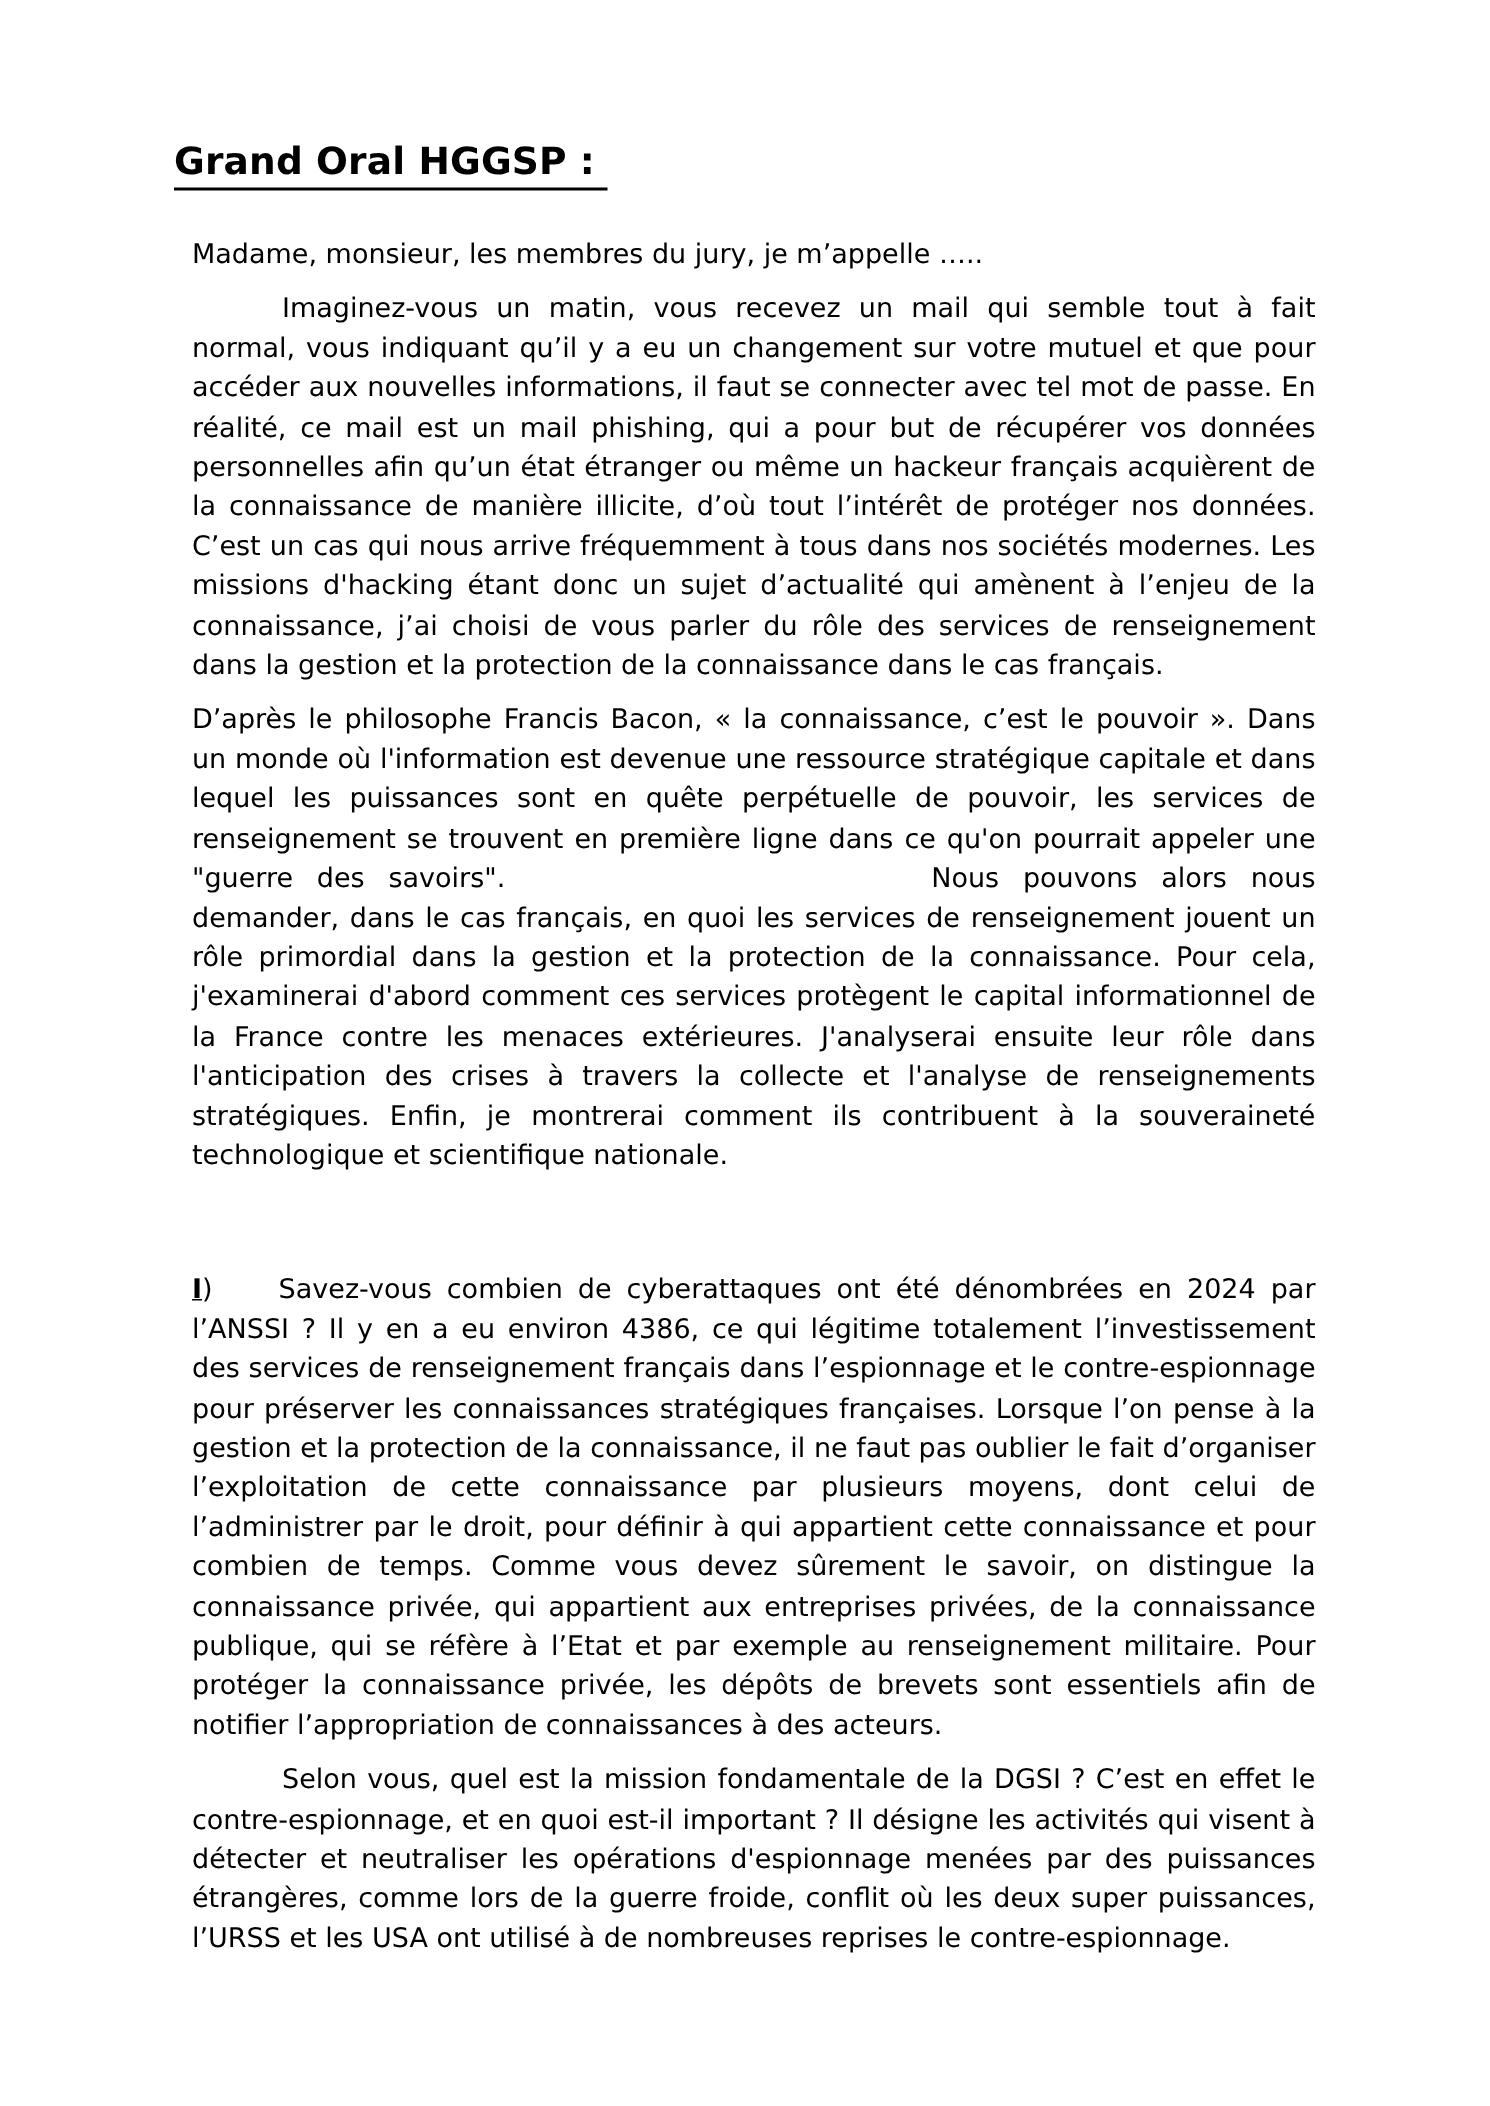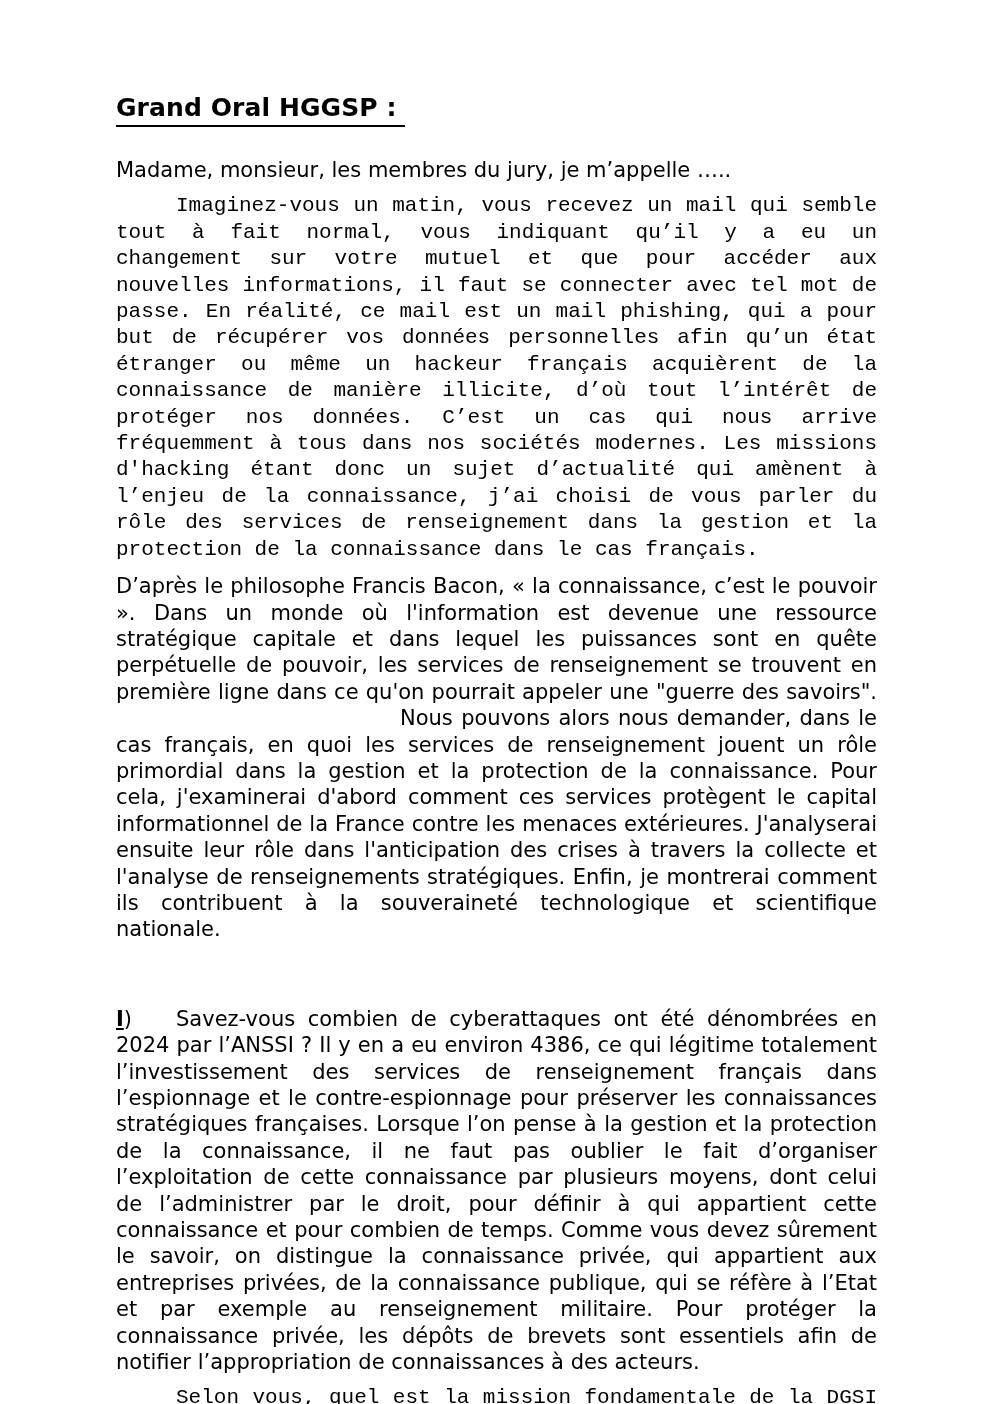--- a/index.html
+++ b/index.html
@@ -34,35 +34,34 @@
     letter-spacing: 0.1px;
     white-space: pre;
     display: inline-block;
     border-bottom: 2.5px solid #000;
     padding-bottom: 1px;
   }
   .title-row {
     margin-bottom: 16px;
   }
   p.para {
-    font-size: 21px;
+    font-size: 18px;
     line-height: 26.4px;
-    margin: 0 0 10px 0;
+    margin: 0 0 10px 12px;
     text-align: justify;
     text-justify: inter-word;
     -webkit-hyphens: none;
     hyphens: none;
     word-spacing: 0px;
   }
   p.para.plain {
     text-align: left;
   }
   p.para.indent {
     text-indent: 60px;
-    font-family: Liberation Mono, monospace;
   }
   p.para.last-justify {
     text-align-last: left;
   }
   .spacer-block {
     height: 53px;
   }
   .bold-underline {
     font-weight: bold;
     text-decoration: underline;

